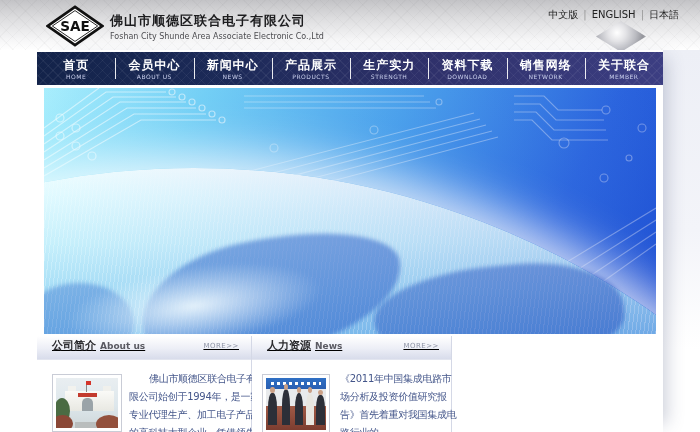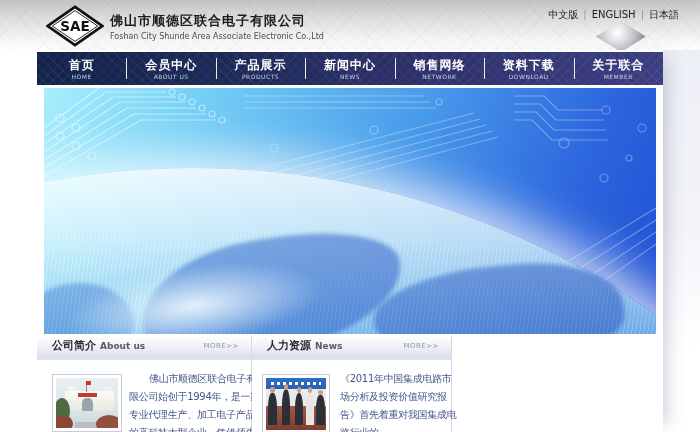--- a/index.html
+++ b/index.html
@@ -85,20 +85,21 @@
   
   .bottom { position:absolute; left:0; top:286px; width:626px; height:96px; display:flex; }
   .col { position:relative; height:96px; }
   .col-1 { width:215px; border-right:1px solid #d4d8e6; }
   .col-2 { width:200px; border-right:1px solid #d4d8e6; }
   .col-3 { width:210px; }
   .sec-head {
     height:24px; display:flex; align-items:center; padding:0 12px 4px 15px;
     background:linear-gradient(180deg,#ffffff 0%, #eceef6 55%, #d8dcEB 100%);
     border-bottom:1px solid #e2e5ef;
+    text-decoration:underline;
   }
   .sec-zh { font-size:11px; font-weight:bold; color:#2a2a2e; }
   .sec-en { font-size:9px; font-weight:bold; color:#5a5a62; margin-left:4px; }
   .sec-more { margin-left:auto; font-size:7px; color:#8d93a5; cursor:pointer; letter-spacing:0.5px; }
   .sec-body { position:relative; height:71px; background:#ffffff; }
 
   .photo-frame {
     position:absolute; background:#ffffff; border:1px solid #c9ccd6; padding:3px;
   }
   .pf-1 { left:15px; top:14px; width:70px; height:58px; }
@@ -175,34 +176,38 @@
   <div class="nav">
     <div class="nav-item">
       <span class="nav-zh">首页</span>
       <span class="nav-en">HOME</span>
     </div>
     <div class="nav-item">
       <span class="nav-zh">会员中心</span>
       <span class="nav-en">ABOUT US</span>
     </div>
     <div class="nav-item">
+      <span class="nav-zh">新闻中心</span>
+      <span class="nav-en">NEWS</span>
+    </div>
+    <div class="nav-item">
       <span class="nav-zh">产品展示</span>
       <span class="nav-en">PRODUCTS</span>
     </div>
     <div class="nav-item">
-      <span class="nav-zh">新闻中心</span>
-      <span class="nav-en">NEWS</span>
+      <span class="nav-zh">生产实力</span>
+      <span class="nav-en">STRENGTH</span>
+    </div>
+    <div class="nav-item">
+      <span class="nav-zh">资料下载</span>
+      <span class="nav-en">DOWNLOAD</span>
     </div>
     <div class="nav-item">
       <span class="nav-zh">销售网络</span>
       <span class="nav-en">NETWORK</span>
-    </div>
-    <div class="nav-item">
-      <span class="nav-zh">资料下载</span>
-      <span class="nav-en">DOWNLOAD</span>
     </div>
     <div class="nav-item">
       <span class="nav-zh">关于联合</span>
       <span class="nav-en">MEMBER</span>
     </div>
   </div>
 
   <div class="banner">
     <svg width="612" height="246" viewBox="0 0 612 246">
       <g stroke="rgba(255,255,255,0.60)" stroke-width="1.2" fill="none">

